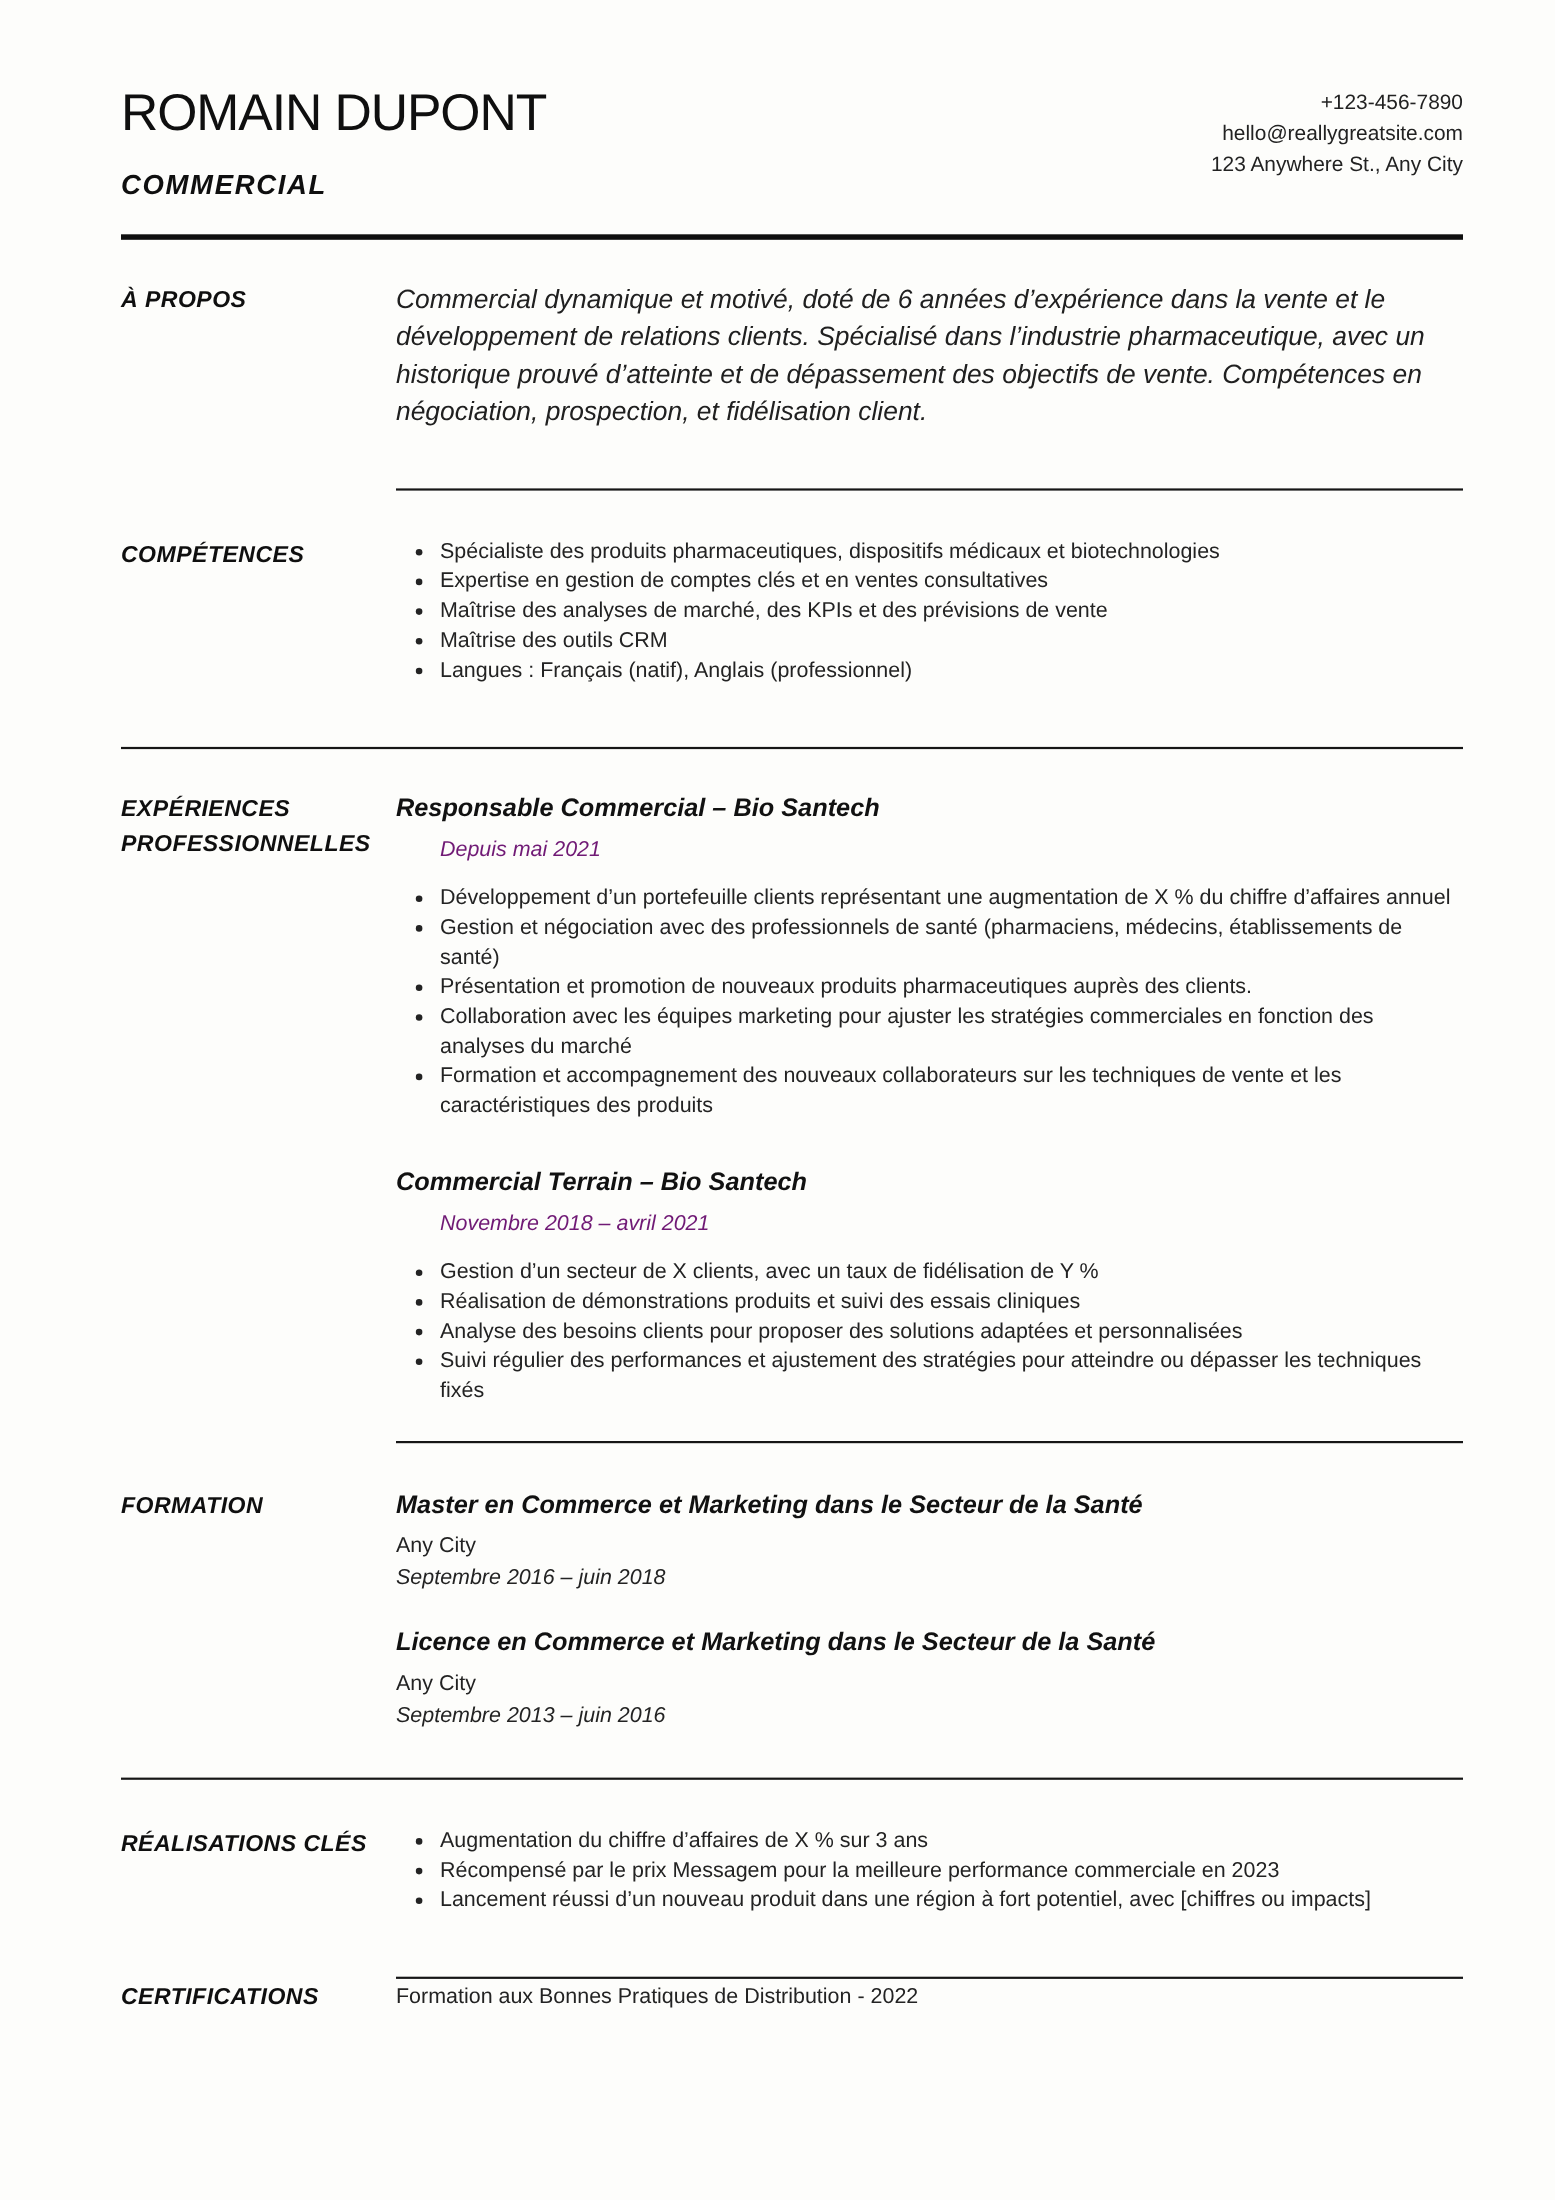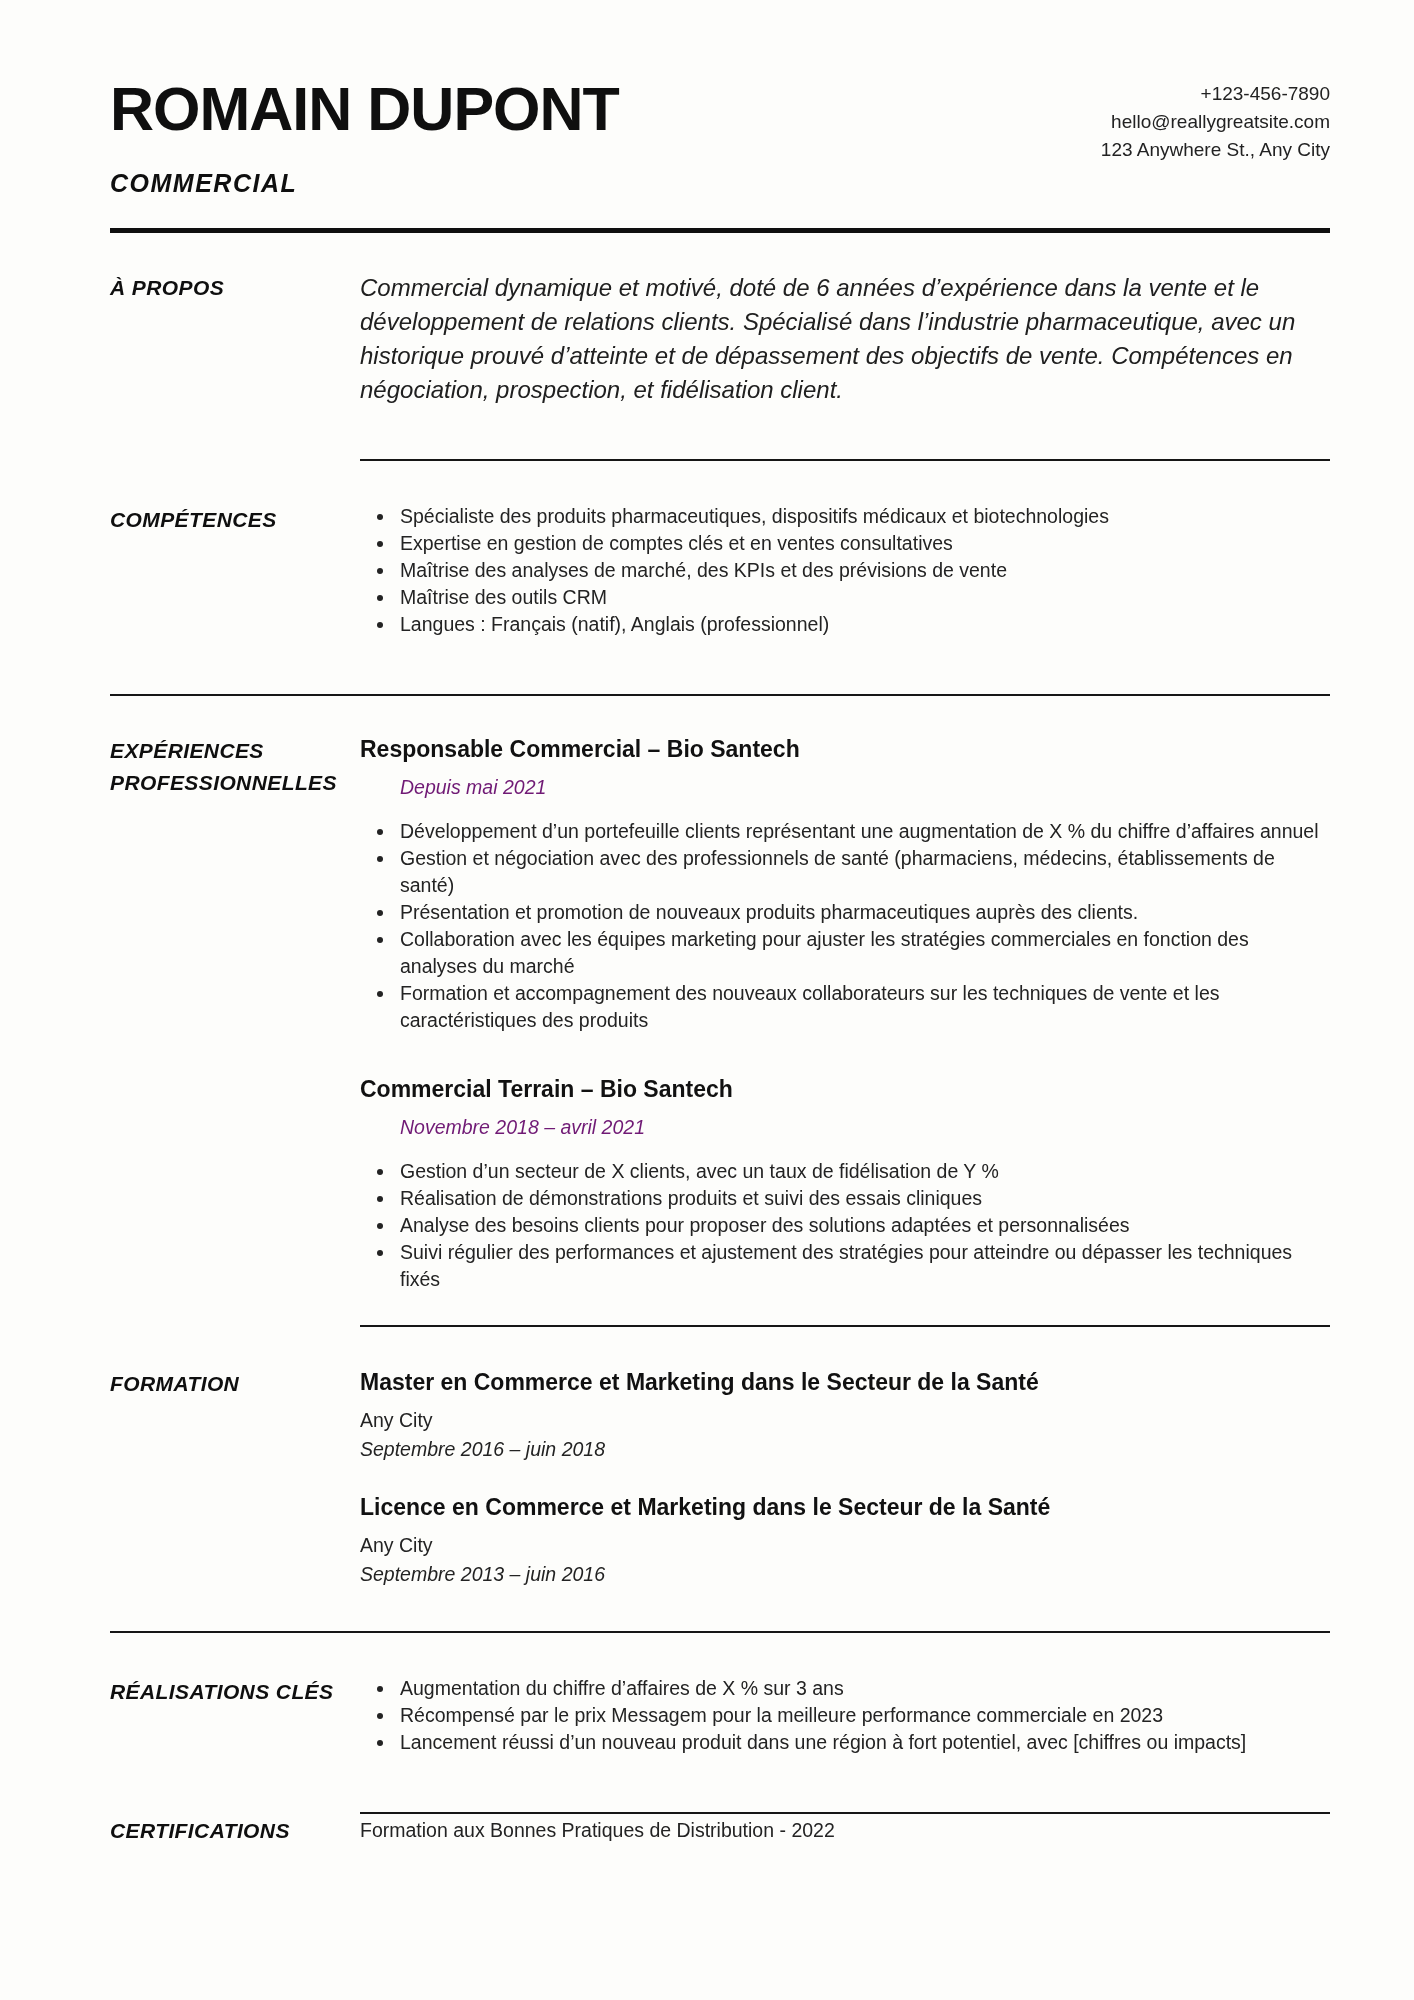--- a/index.html
+++ b/index.html
@@ -21,22 +21,22 @@
 
   
   .header {
     display: flex;
     justify-content: space-between;
     align-items: flex-start;
     padding-top: 76px;
   }
   .person-name {
     margin: 0;
-    font-size: 61px;
-    font-weight: 700;
+    font-size: 47px;
+    font-weight: 400;
     letter-spacing: -1px;
     color: #0f0f0f;
     line-height: 1.1;
   }
   .person-title {
     margin-top: 26px;
     font-size: 25px;
     font-weight: 700;
     font-style: italic;
     letter-spacing: 1.5px;
@@ -103,20 +103,21 @@
 
   
   .row.experience { margin-top: 38px; }
   .job + .job { margin-top: 40px; }
   .job-title, .degree-title {
     margin: 0;
     font-size: 23px;
     font-weight: 700;
     color: #111;
     line-height: 30px;
+    font-style: italic;
   }
   .job-period {
     margin-top: 12px;
     font-size: 19.5px;
     font-style: italic;
     color: #701a75;
     margin-left: 40px;
   }
   .job .bullets { margin-top: 19px; }
   .rule.r4 { margin-top: 32px; }

